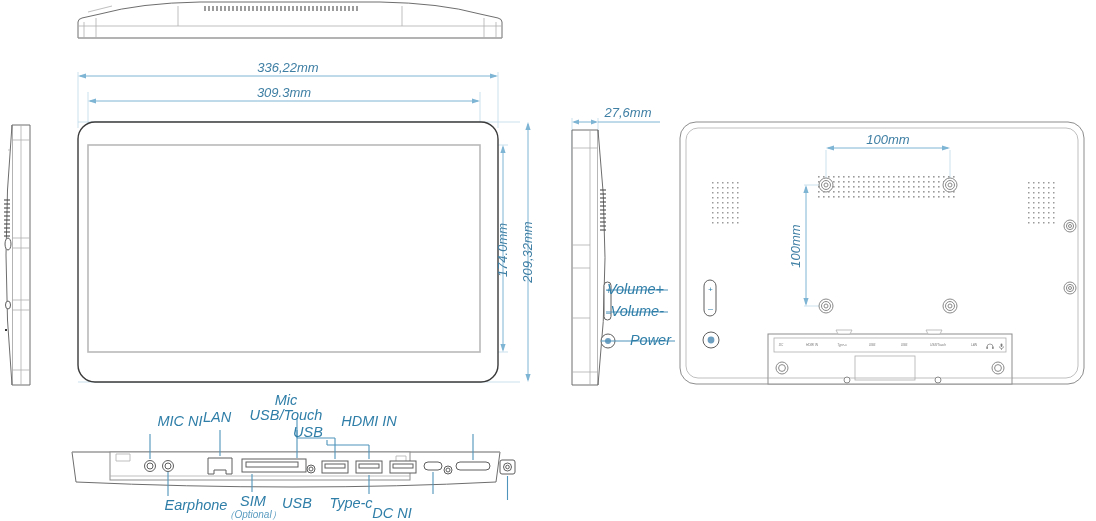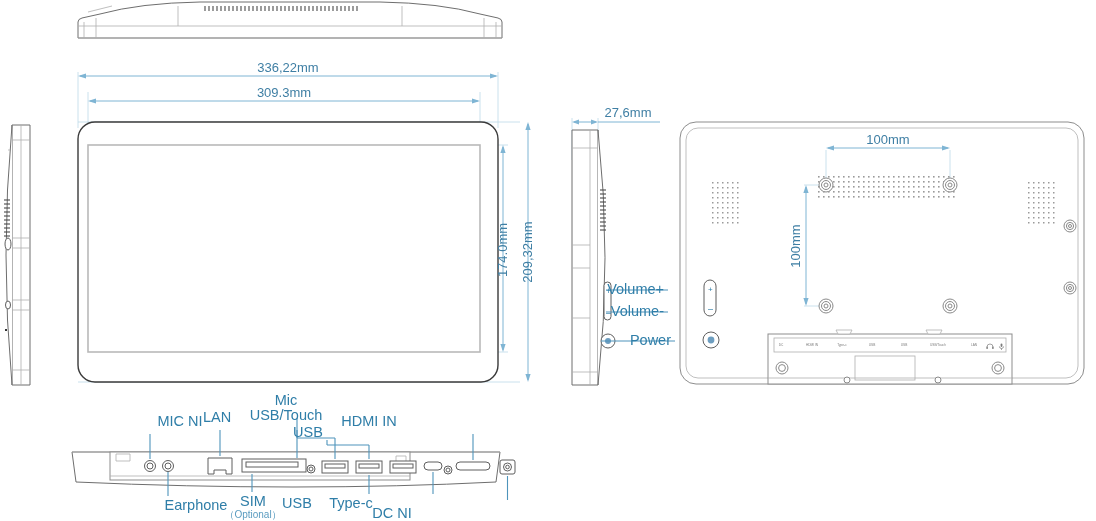--- a/index.html
+++ b/index.html
@@ -1,18 +1,18 @@
 <!DOCTYPE html>
 <html><head>
 <meta charset="utf-8">
 <style>
   html,body{margin:0;padding:0;background:#ffffff;}
   body{width:1096px;height:521px;position:relative;overflow:hidden;
        font-family:"Liberation Sans","DejaVu Sans",sans-serif;color:#3e7fa6;}
-  .stage{position:absolute;left:0;top:0;width:1096px;height:501px;}
+  .stage{position:absolute;left:0;top:0;width:1096px;height:501px;font-style:italic;}
   svg{display:block;}
   .dimtext{font-family:"Liberation Sans","DejaVu Sans",sans-serif;
            font-size:13px;fill:#3f7fa4;}
   .lbl{font-family:"Liberation Sans","DejaVu Sans",sans-serif;
        font-size:14.5px;fill:#2f7ea8;}
   .lbl-sub{font-size:10px;fill:#5b9cc0;}
   .micro{font-size:3.2px;fill:#7d7d7d;
          font-family:"Liberation Sans","DejaVu Sans",sans-serif;}
   .dimline{stroke:#7fb5d4;stroke-width:1;fill:none;}
   .extline{stroke:#bcd9e8;stroke-width:0.8;fill:none;}

